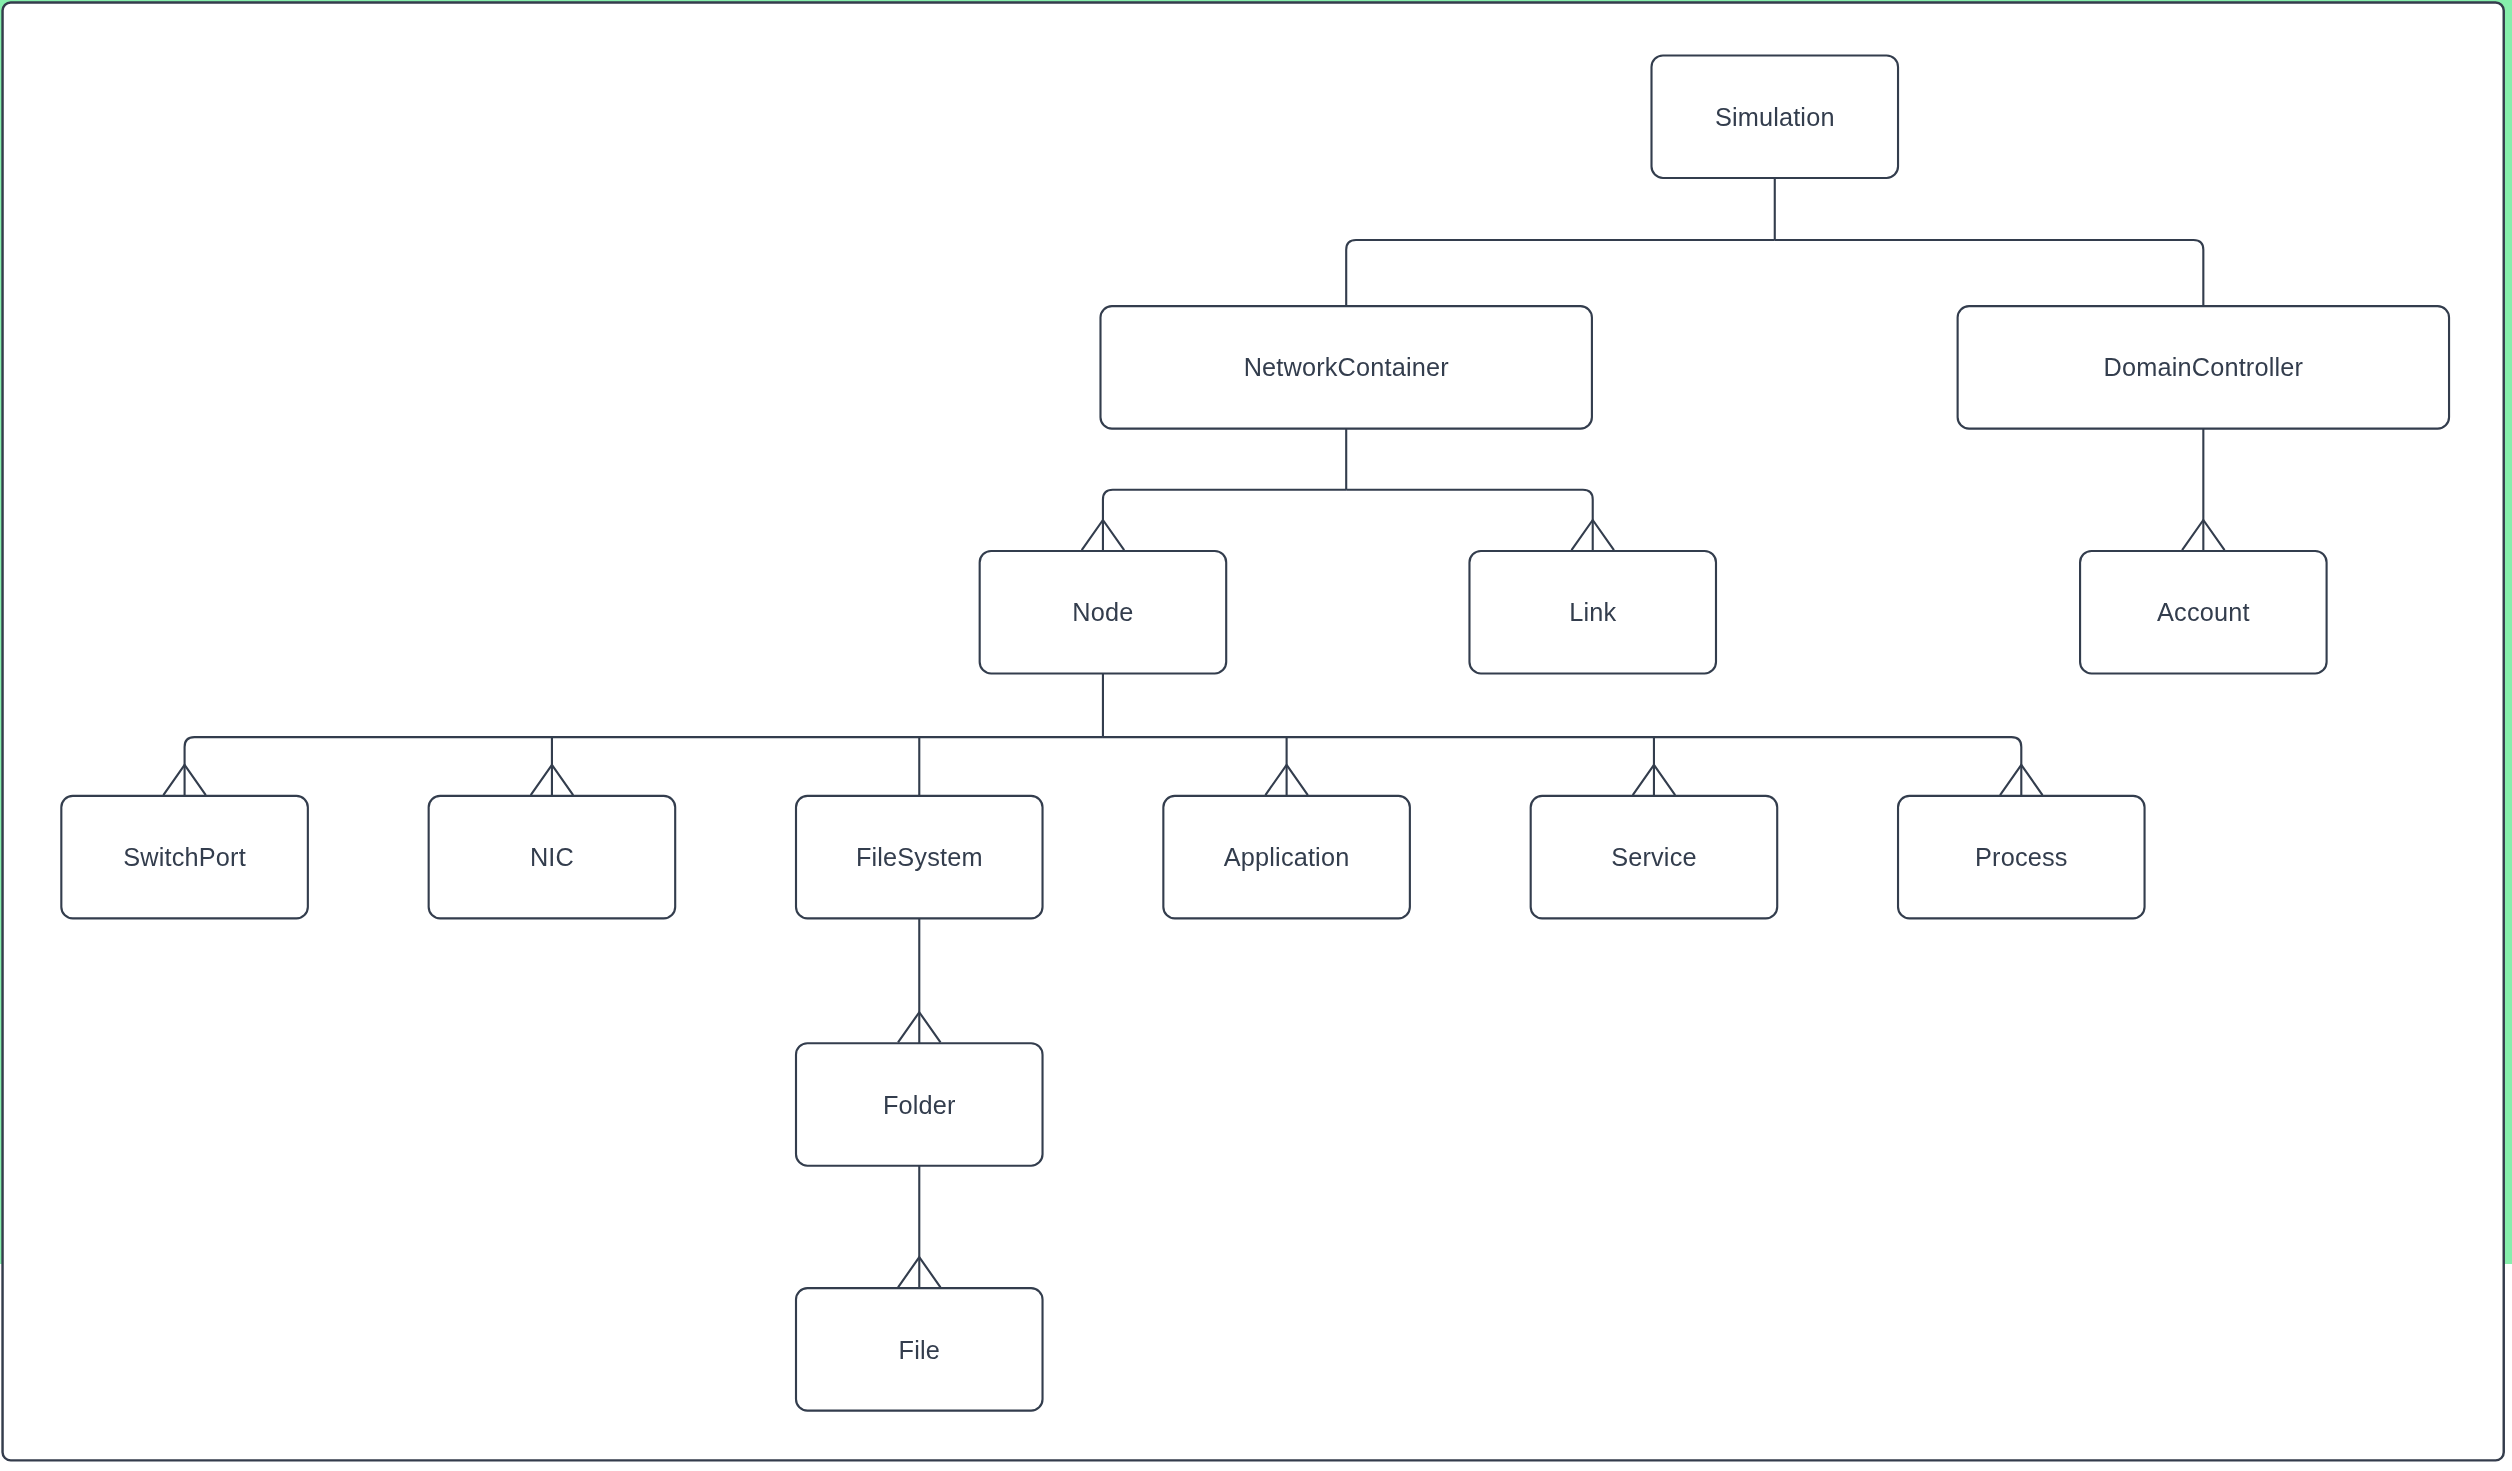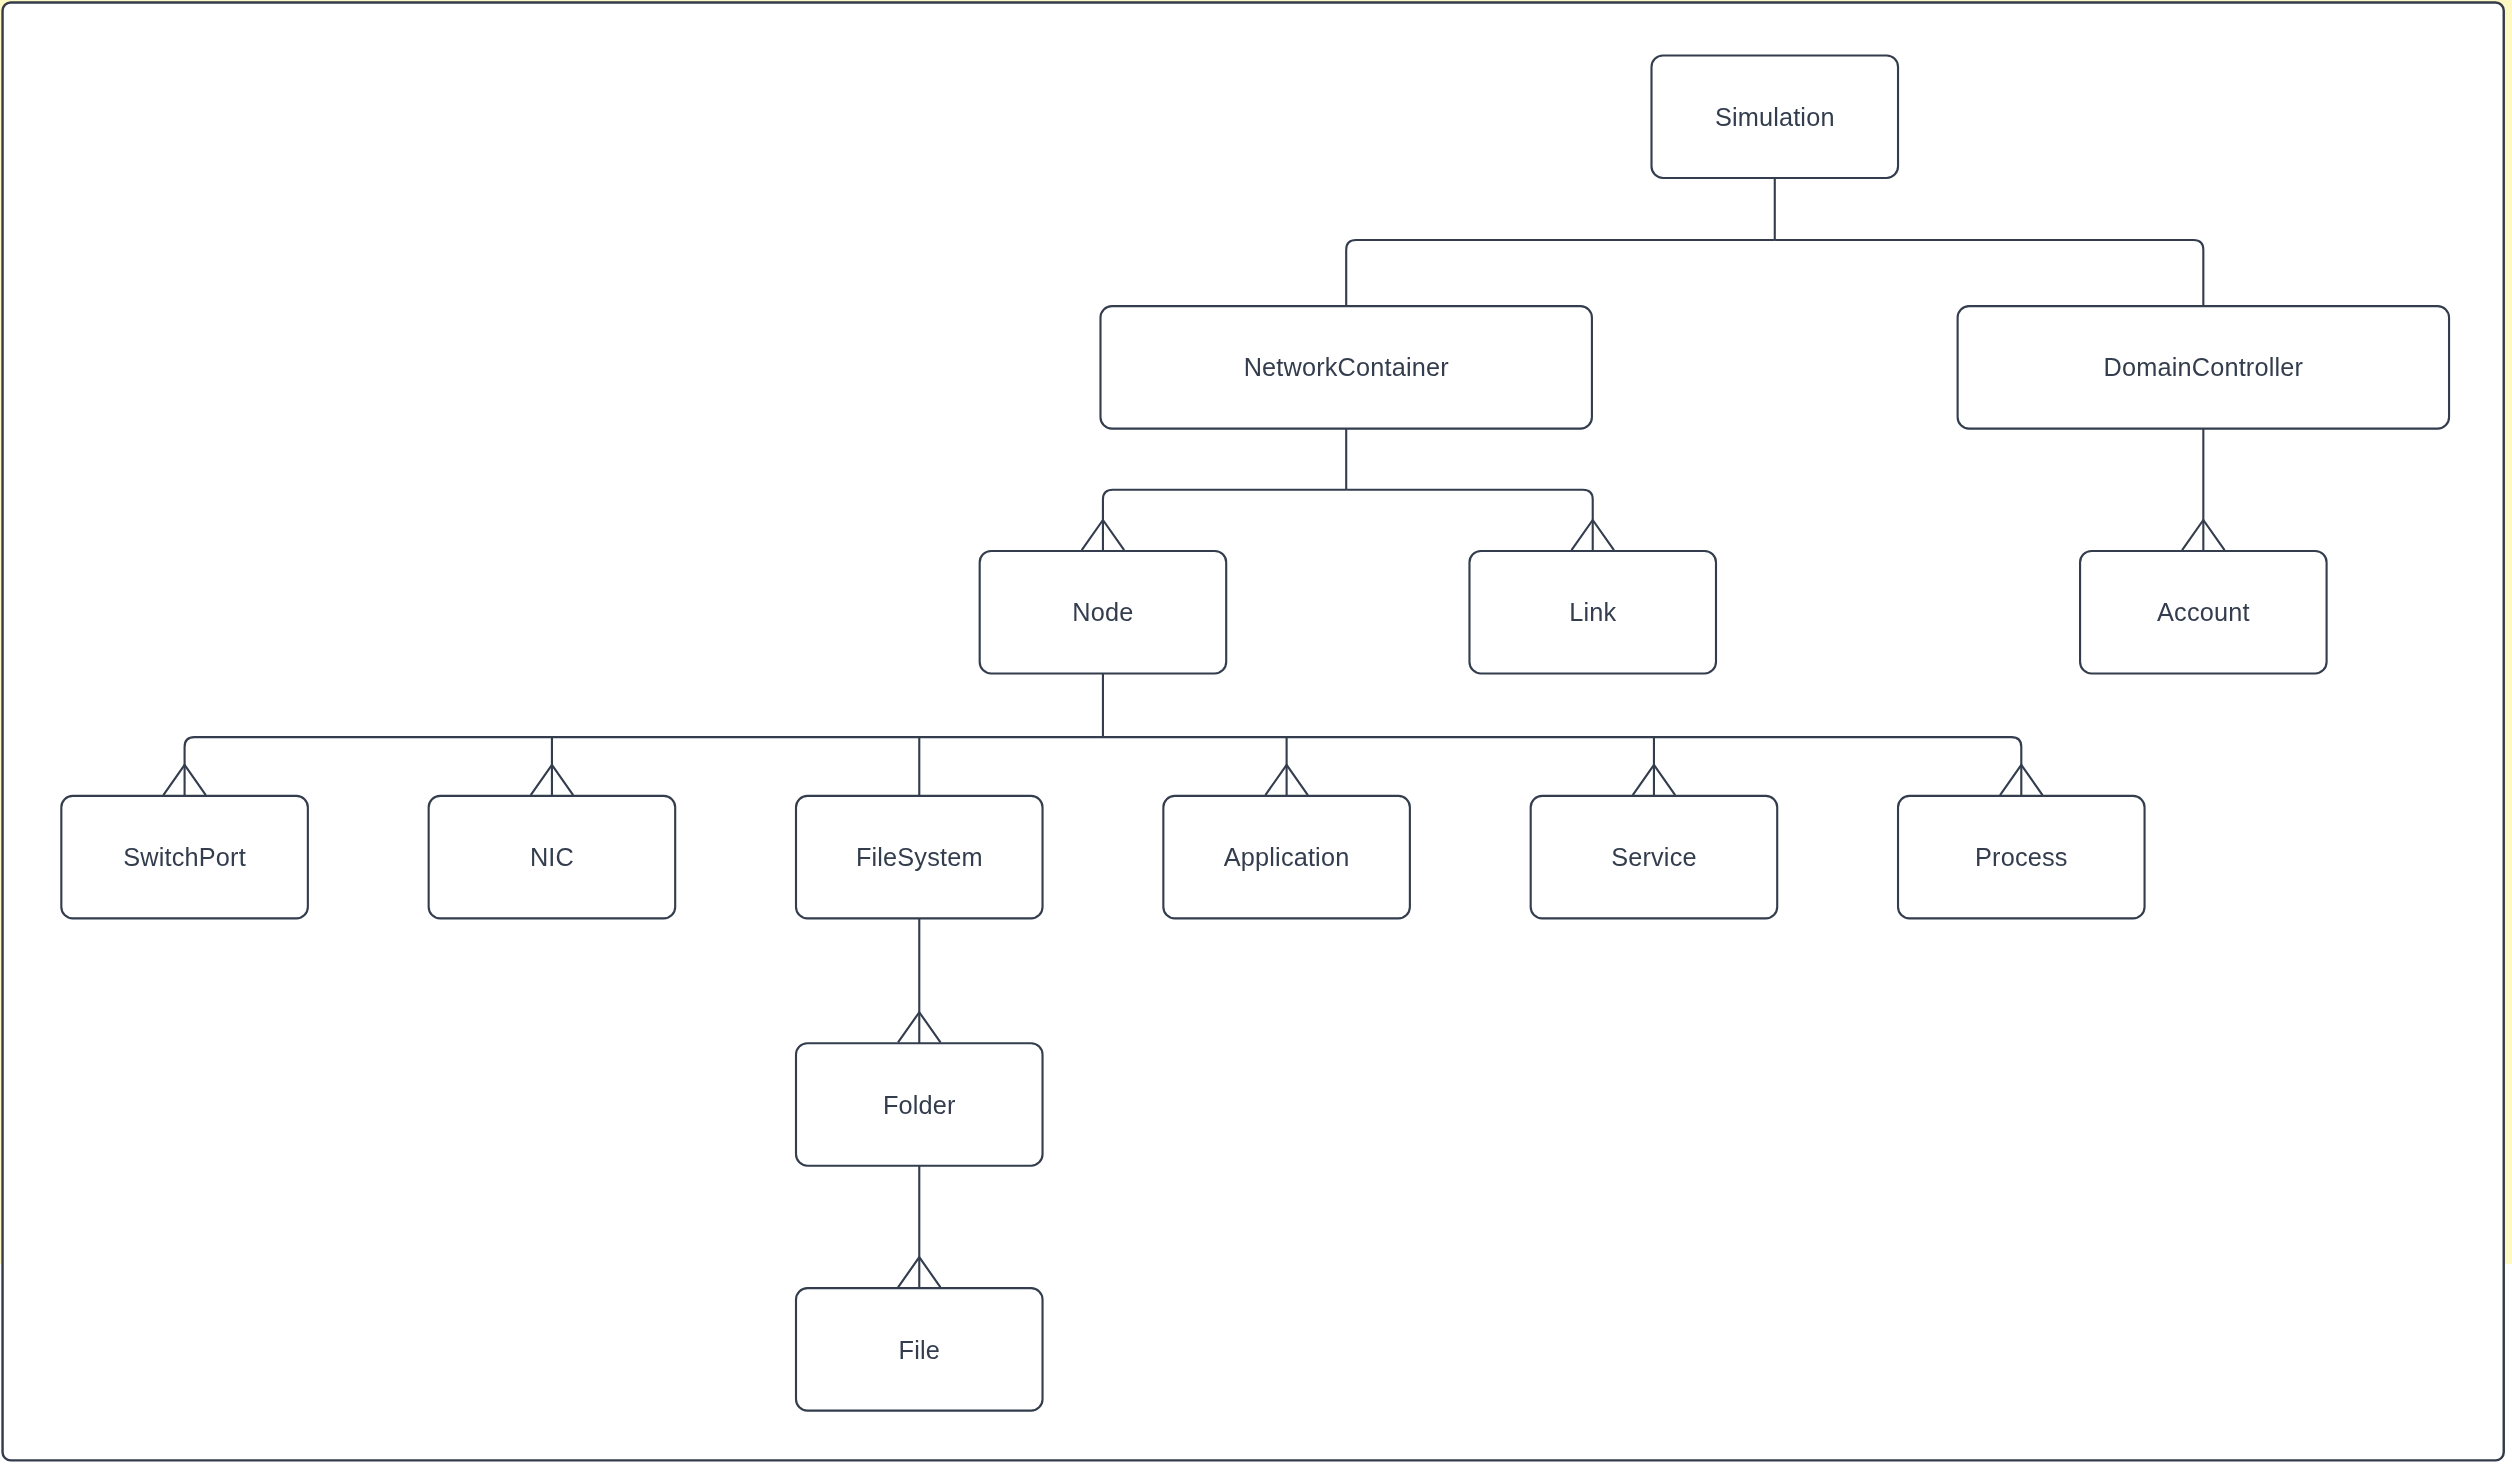--- a/index.html
+++ b/index.html
@@ -10,21 +10,21 @@
   body {
     width: 2512px;
     height: 1471px;
     overflow: hidden;
     font-family: "Liberation Sans", sans-serif;
   }
   #diagram-root {
     position: relative;
     width: 2512px;
     height: 1264px;
-    background: #fef9c3;
+    background: #86efac;
   }
   svg.canvas {
     display: block;
     width: 2512px;
     height: 1471px;
   }
   .node-box {
     fill: #ffffff;
     stroke: #333d4d;
     stroke-width: 2.6;

